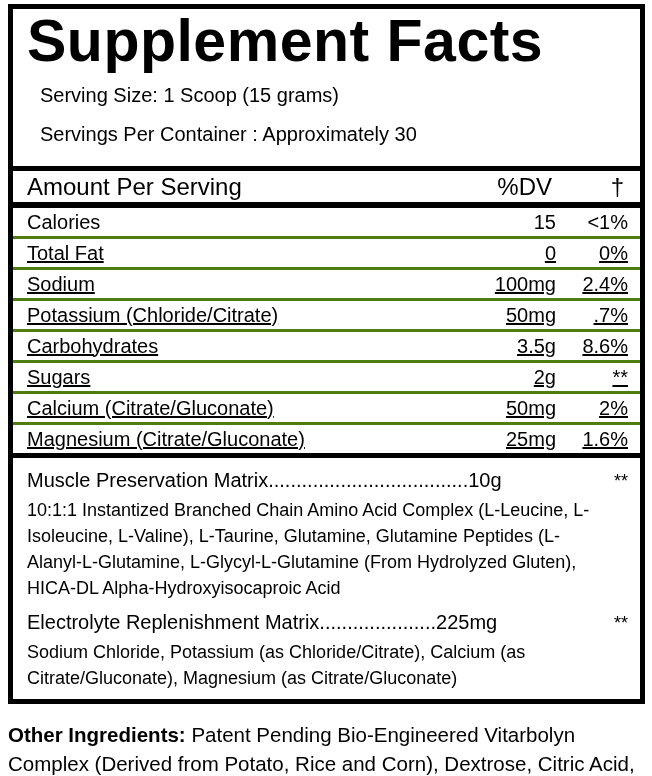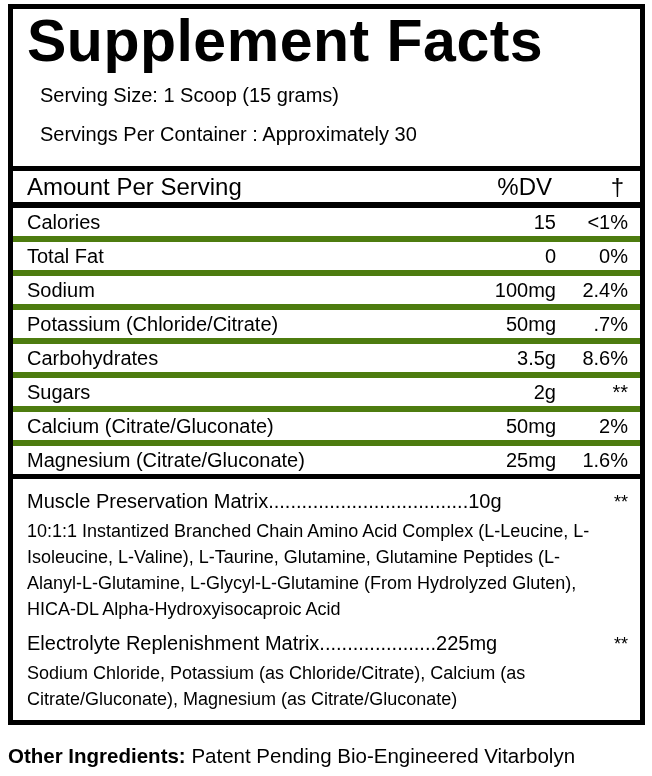--- a/index.html
+++ b/index.html
@@ -52,21 +52,21 @@
 
   
   .rows { border-bottom: 5px solid #000; }
   .row {
     display: flex;
     align-items: center;
     height: 28px;
     padding: 0 12px 0 14px;
     font-size: 20px;
   }
-  .row + .row { border-top: 6px solid #4d7c0f; }
+  .row + .row { border-top: 3px solid #4d7c0f; text-decoration: underline; }
   .rname { flex: 1; white-space: nowrap; }
   .ramt { text-align: right; white-space: nowrap; }
   .rdv { width: 72px; text-align: right; white-space: nowrap; }
 
   
   .matrix { padding: 10px 12px 8px 14px; }
   .blend + .blend { margin-top: 9px; }
   .bhead {
     display: flex;
     align-items: baseline;

